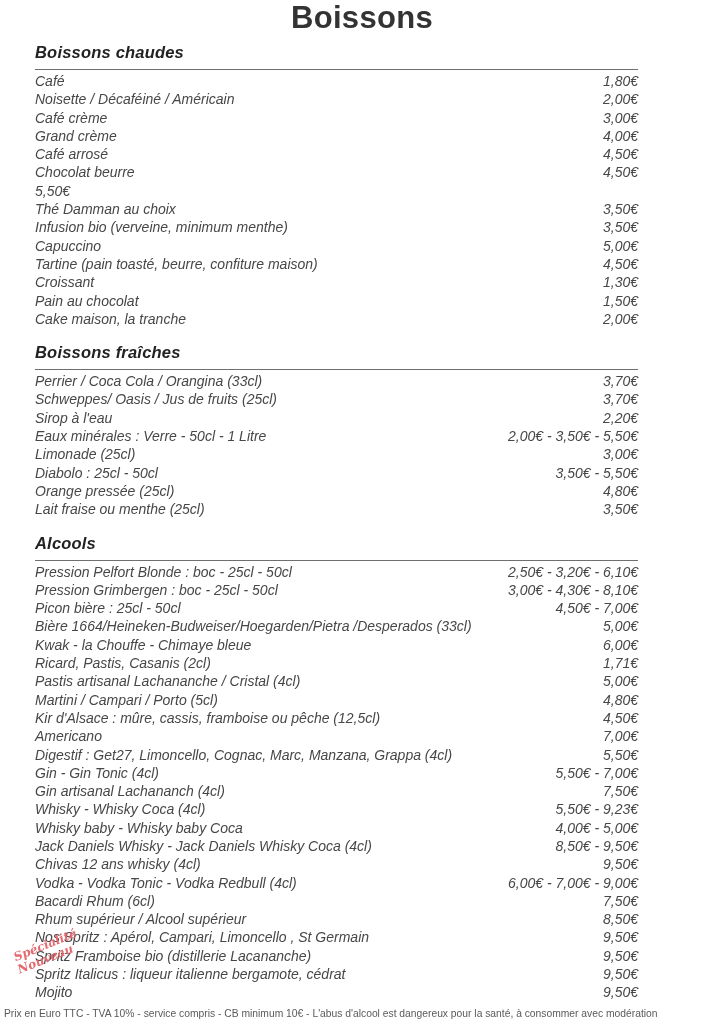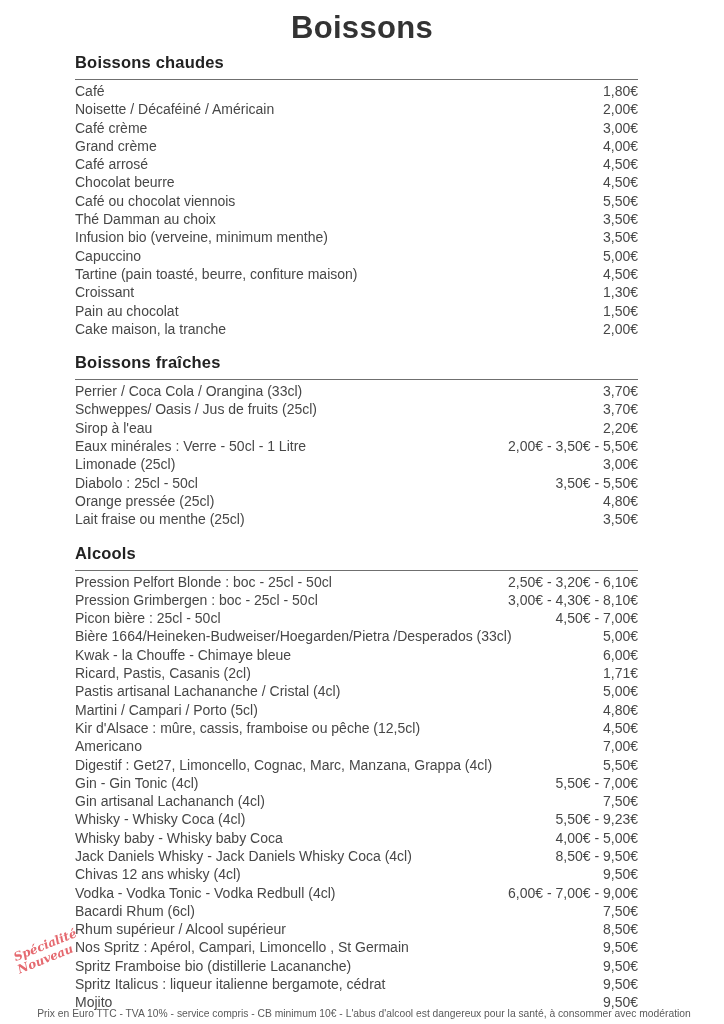--- a/index.html
+++ b/index.html
@@ -9,30 +9,30 @@
     font-family: "Liberation Sans", sans-serif;
     position: relative;
     overflow: hidden;
   }
   .page {
     position: relative;
     width: 724px; height: 1024px;
     background: #ffffff;
   }
   .title {
-    padding-top: 10px;
     text-align: center;
     font-size: 31px;
     font-weight: 700;
     color: #333333;
     letter-spacing: 0.3px;
   }
   .content {
-    margin-left: 75px;
+    margin-left: 35px;
     margin-right: 86px;
+    font-style: italic;
   }
   .section { margin-top: 15px; }
   .section:first-child { margin-top: 7px; }
   .section-heading {
     font-size: 16.5px;
     font-weight: 700;
     color: #222222;
     margin-bottom: 7px;
     letter-spacing: 0.2px;
   }
@@ -47,21 +47,20 @@
     font-size: 14px;
     line-height: 18.3px;
     color: #474747;
   }
   .item-name { padding-right: 10px; }
   .item-price { white-space: nowrap; }
   .footer {
     position: absolute;
     left: 4px; right: 0;
     bottom: 5px;
-    text-align: center;
     font-size: 10.3px;
     color: #5a5a5a;
   }
   .annotation {
     position: absolute;
     left: 12px;
     top: 952px;
     transform: rotate(-22deg);
     transform-origin: left top;
     color: #e5696f;
@@ -102,21 +101,20 @@
         </div>
         <div class="row">
           <span class="item-name">Café arrosé</span>
           <span class="item-price">4,50€</span>
         </div>
         <div class="row">
           <span class="item-name">Chocolat beurre</span>
           <span class="item-price">4,50€</span>
         </div>
         <div class="row">
-          <span class="item-name">Café ou chocolat viennois</span>
           <span class="item-price">5,50€</span>
         </div>
         <div class="row">
           <span class="item-name">Thé Damman au choix</span>
           <span class="item-price">3,50€</span>
         </div>
         <div class="row">
           <span class="item-name">Infusion bio (verveine, minimum menthe)</span>
           <span class="item-price">3,50€</span>
         </div>

